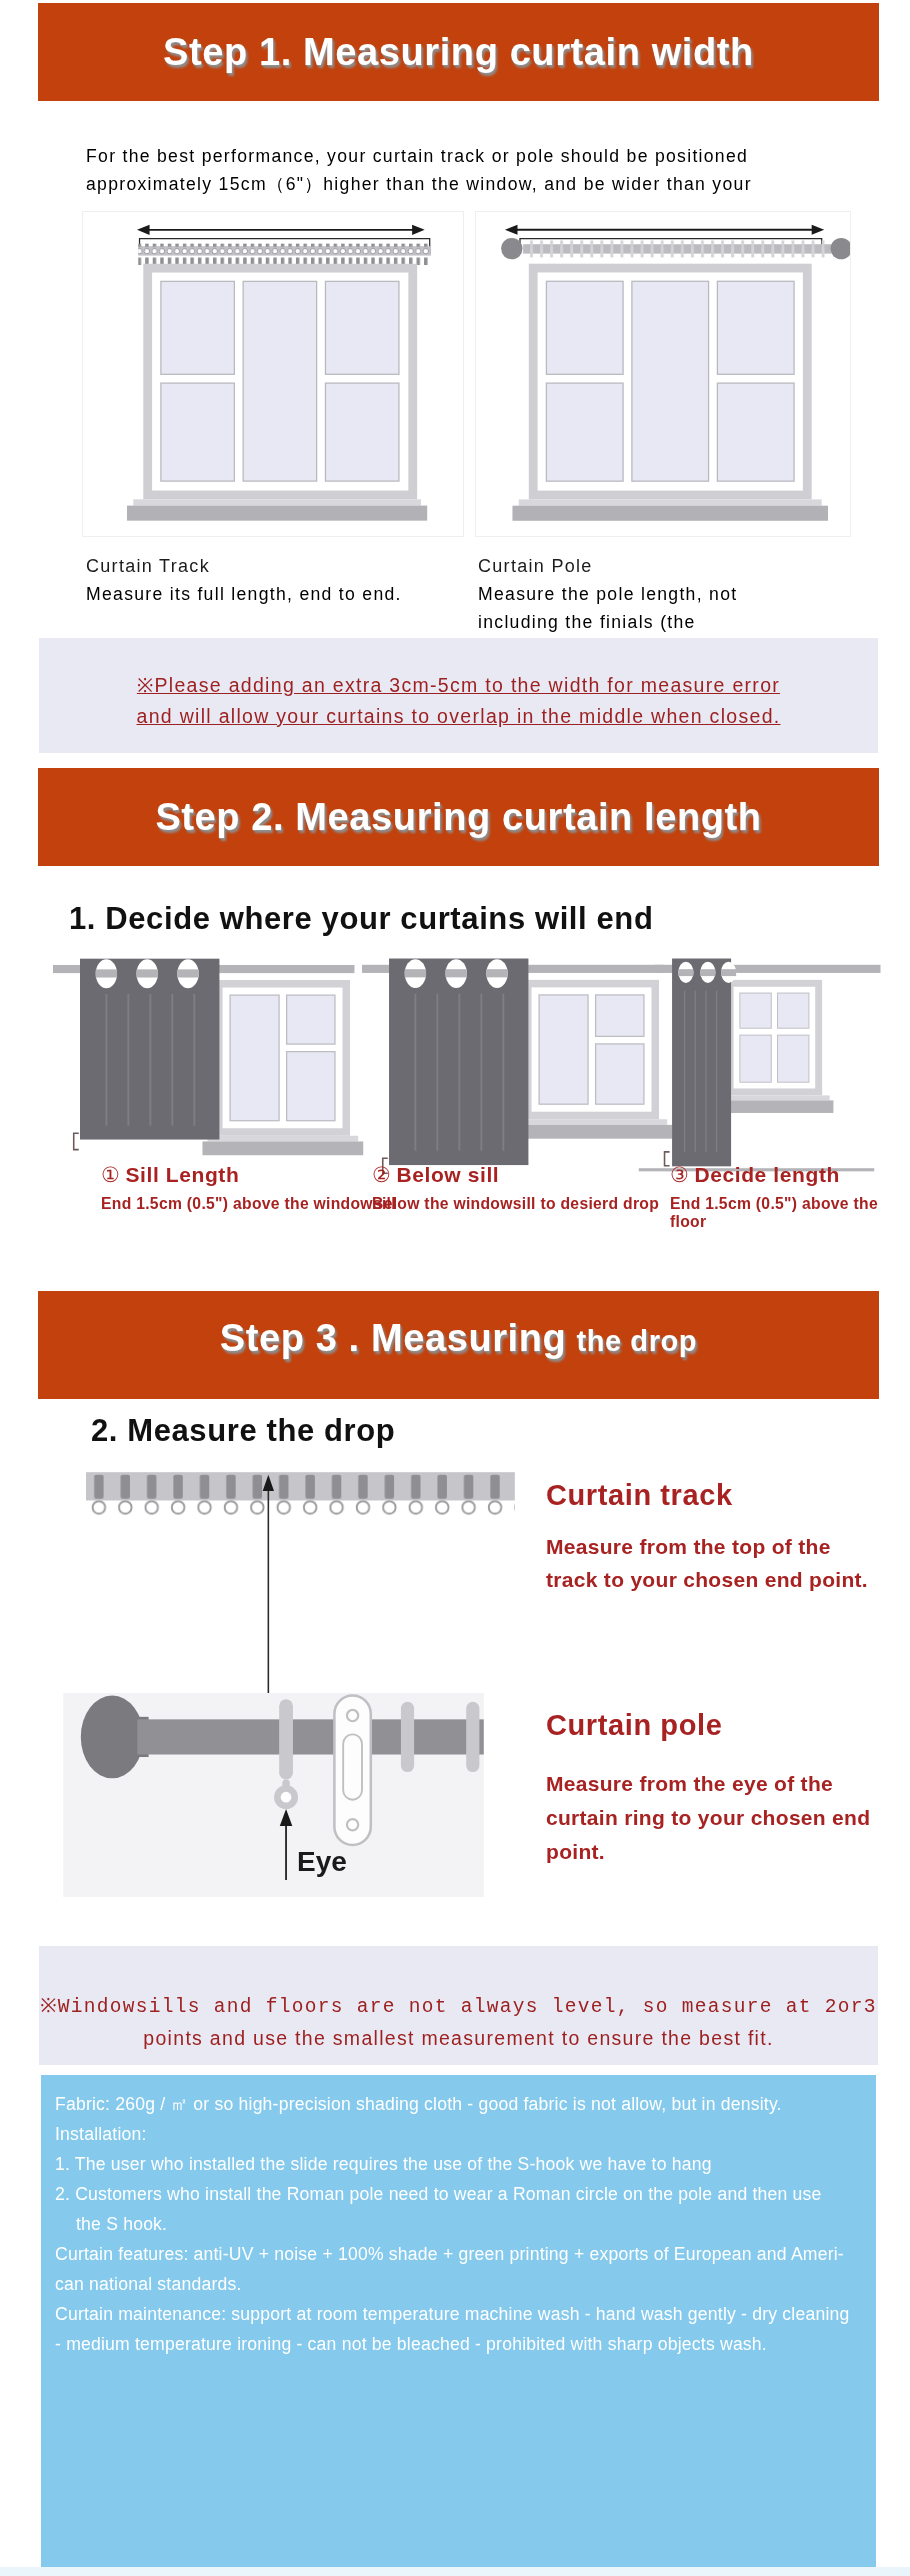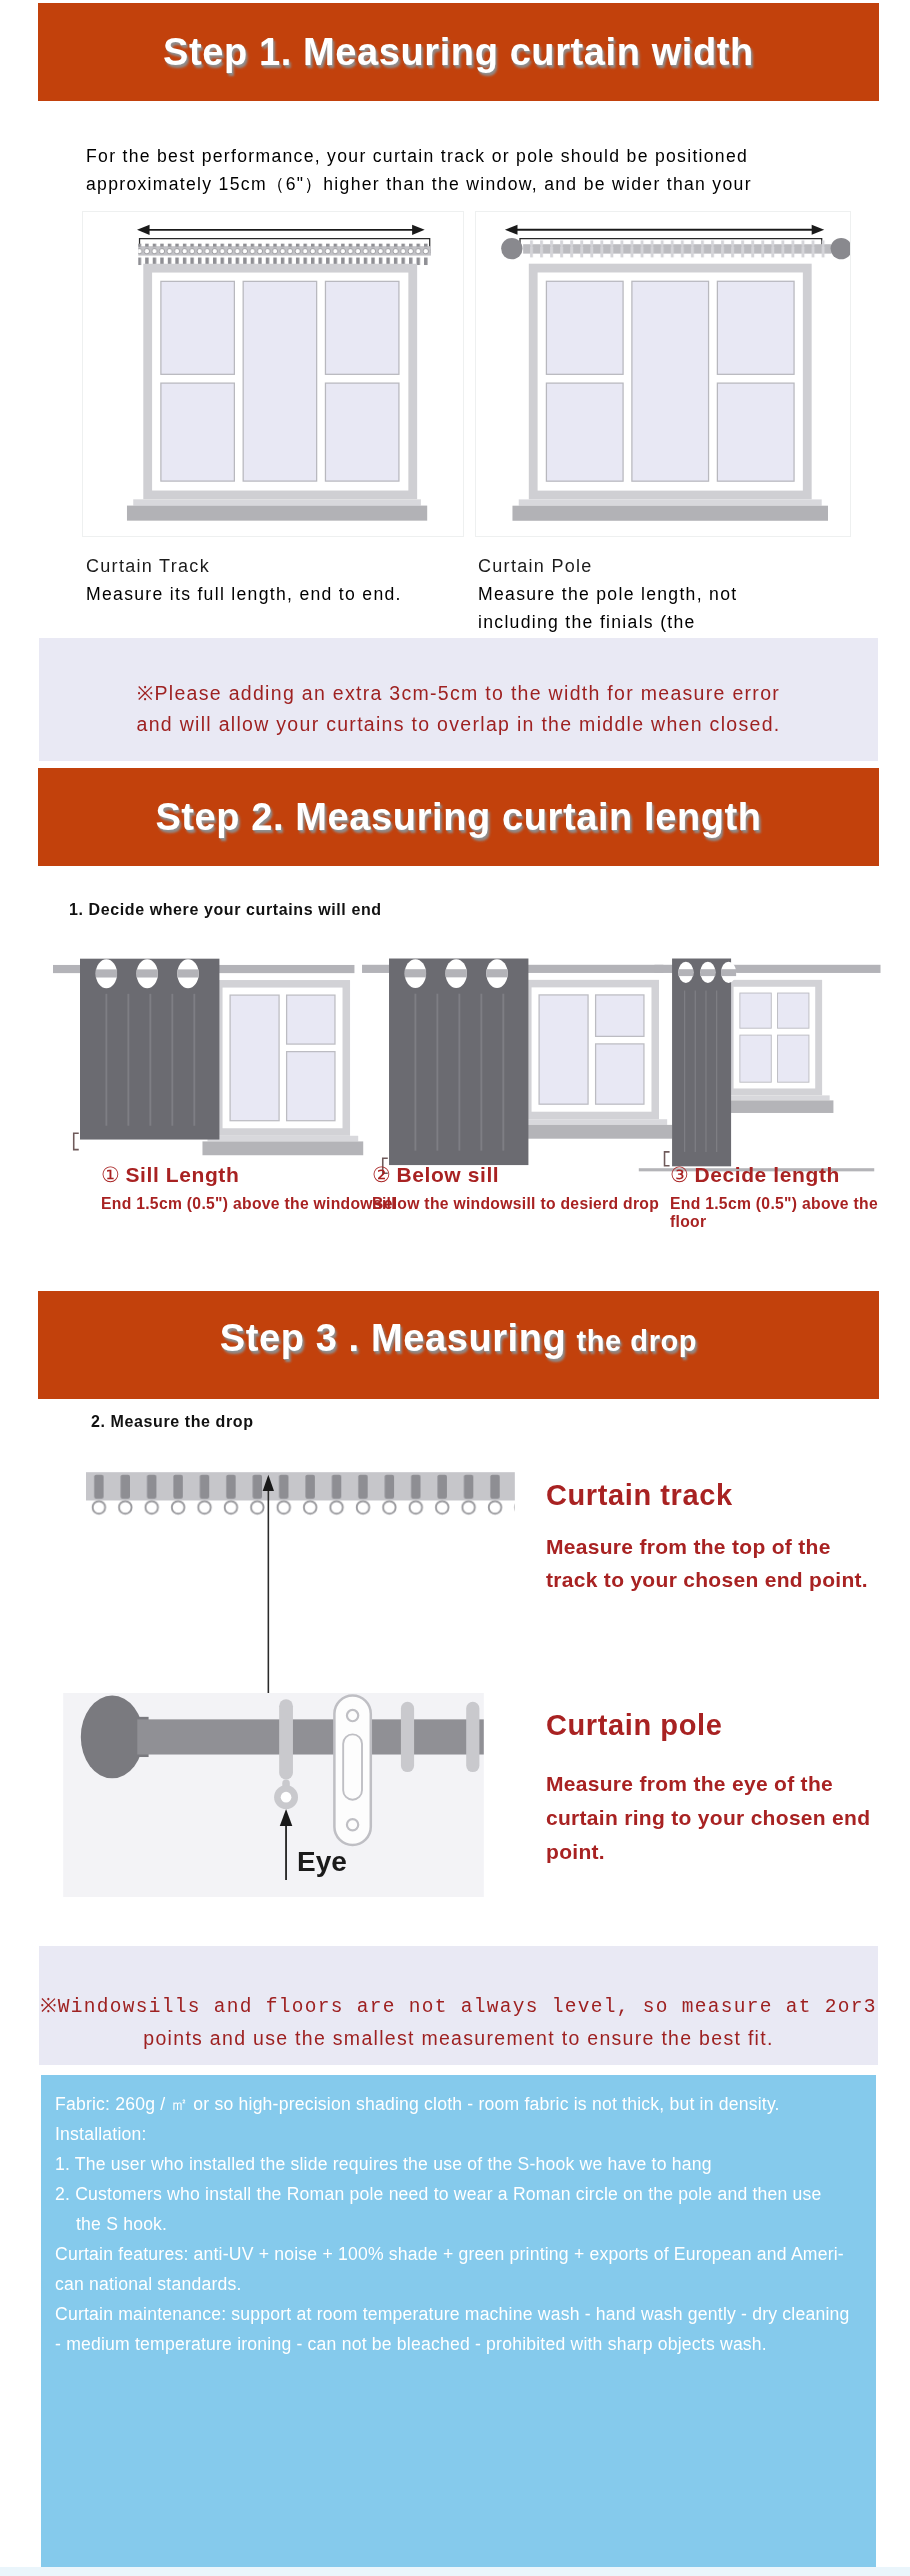--- a/index.html
+++ b/index.html
@@ -7,21 +7,21 @@
         font-family:"Liberation Sans", sans-serif;}
   .abs{position:absolute;}
   .banner{background:#c2410c;color:#ffffff;font-weight:bold;text-align:center;
           font-size:38px;letter-spacing:0.6px;
           text-shadow:1.9px 2.5px 2.5px #8e8e8e, 0.6px 0.6px 0.6px #9a9a9a;}
   .banner .sub{font-size:29px;margin-left:10px;}
   .blacktext{color:#000000;font-size:17.6px;letter-spacing:1.3px;line-height:28px;}
   .cap-title{color:#1c1c1c;font-size:18px;letter-spacing:1.3px;line-height:28px;}
   .notebox{background:#e9e9f4;color:#9e2121;text-align:center;
            font-size:19.5px;letter-spacing:1.3px;}
-  .heading{color:#111111;font-weight:bold;font-size:16px;letter-spacing:0.6px;}
+  .heading{color:#111111;font-weight:bold;font-size:31px;letter-spacing:0.6px;}
   .diagbox{background:#ffffff;border:0.6px solid #eef0f0;}
   .s2cap .t{color:#a82222;font-weight:bold;font-size:21px;letter-spacing:0.6px;line-height:25px;}
   .s2cap .t .circ{font-weight:normal;margin-right:5px;}
   .s2cap .d{color:#a82222;font-weight:bold;font-size:15.7px;letter-spacing:0.3px;margin-top:7.5px;}
   .red-big{color:#a82222;font-weight:bold;font-size:29px;letter-spacing:0.6px;}
   .red-body{color:#a82222;font-weight:bold;font-size:21px;letter-spacing:0.3px;line-height:33px;}
   .infoblock{background:#85caec;color:#ffffff;font-size:17.6px;letter-spacing:0.2px;
              line-height:30px;padding-top:14px;}
   .infoblock div{padding-left:14px;white-space:nowrap;}
   .eye-label{color:#1a1a1a;font-weight:bold;font-size:28px;}
@@ -114,21 +114,21 @@
   <div class="abs" style="left:86px;top:552px;">
     <div class="cap-title">Curtain Track</div>
     <div class="blacktext">Measure its full length, end to end.</div>
   </div>
   <div class="abs" style="left:478px;top:552px;">
     <div class="cap-title">Curtain Pole</div>
     <div class="blacktext">Measure the pole length, not</div>
     <div class="blacktext">including the finials (the</div>
   </div>
 
-  <div class="abs notebox" style="left:39px;top:638px;width:839px;height:107px;padding-top:16px;">
+  <div class="abs notebox" style="left:39px;top:638px;width:839px;height:107px;padding-top:8px;text-decoration:underline;">
     <div style="margin-top:24px;line-height:31px;">※Please adding an extra 3cm-5cm to the width for measure error</div>
     <div style="line-height:31px;">and will allow your curtains to overlap in the middle when closed.</div>
   </div>
 
   <div class="abs banner" style="left:38px;top:768px;width:841px;height:98px;line-height:98px;">Step 2. Measuring curtain length</div>
 
   <div class="abs heading" style="left:69px;top:901px;">1. Decide where your curtains will end</div>
 
   <div class="abs" style="left:53px;top:956px;">
     <svg width="314" height="217" viewBox="0 0 500 345">
@@ -320,21 +320,21 @@
     <div>curtain ring to your chosen end</div>
     <div>point.</div>
   </div>
 
   <div class="abs notebox" style="left:39px;top:1946px;width:839px;height:119px;">
     <div style="margin-top:46px;line-height:31px;font-family:Liberation Mono, monospace;">※Windowsills and floors are not always level, so measure at 2or3</div>
     <div style="line-height:31px;">points and use the smallest measurement to ensure the best fit.</div>
   </div>
 
   <div class="abs infoblock" style="left:41px;top:2075px;width:835px;height:478px;">
-    <div>Fabric: 260g / ㎡ or so high-precision shading cloth - room fabric is not thick, but in density.</div>
+    <div>Fabric: 260g / ㎡ or so high-precision shading cloth - good fabric is not allow, but in density.</div>
     <div>Installation:</div>
     <div>1. The user who installed the slide requires the use of the S-hook we have to hang</div>
     <div>2. Customers who install the Roman pole need to wear a Roman circle on the pole and then use</div>
     <div style="padding-left:35px;">the S hook.</div>
     <div>Curtain features: anti-UV + noise + 100% shade + green printing + exports of European and Ameri-</div>
     <div>can national standards.</div>
     <div>Curtain maintenance: support at room temperature machine wash - hand wash gently - dry cleaning</div>
     <div>- medium temperature ironing - can not be bleached - prohibited with sharp objects wash.</div>
   </div>
 

